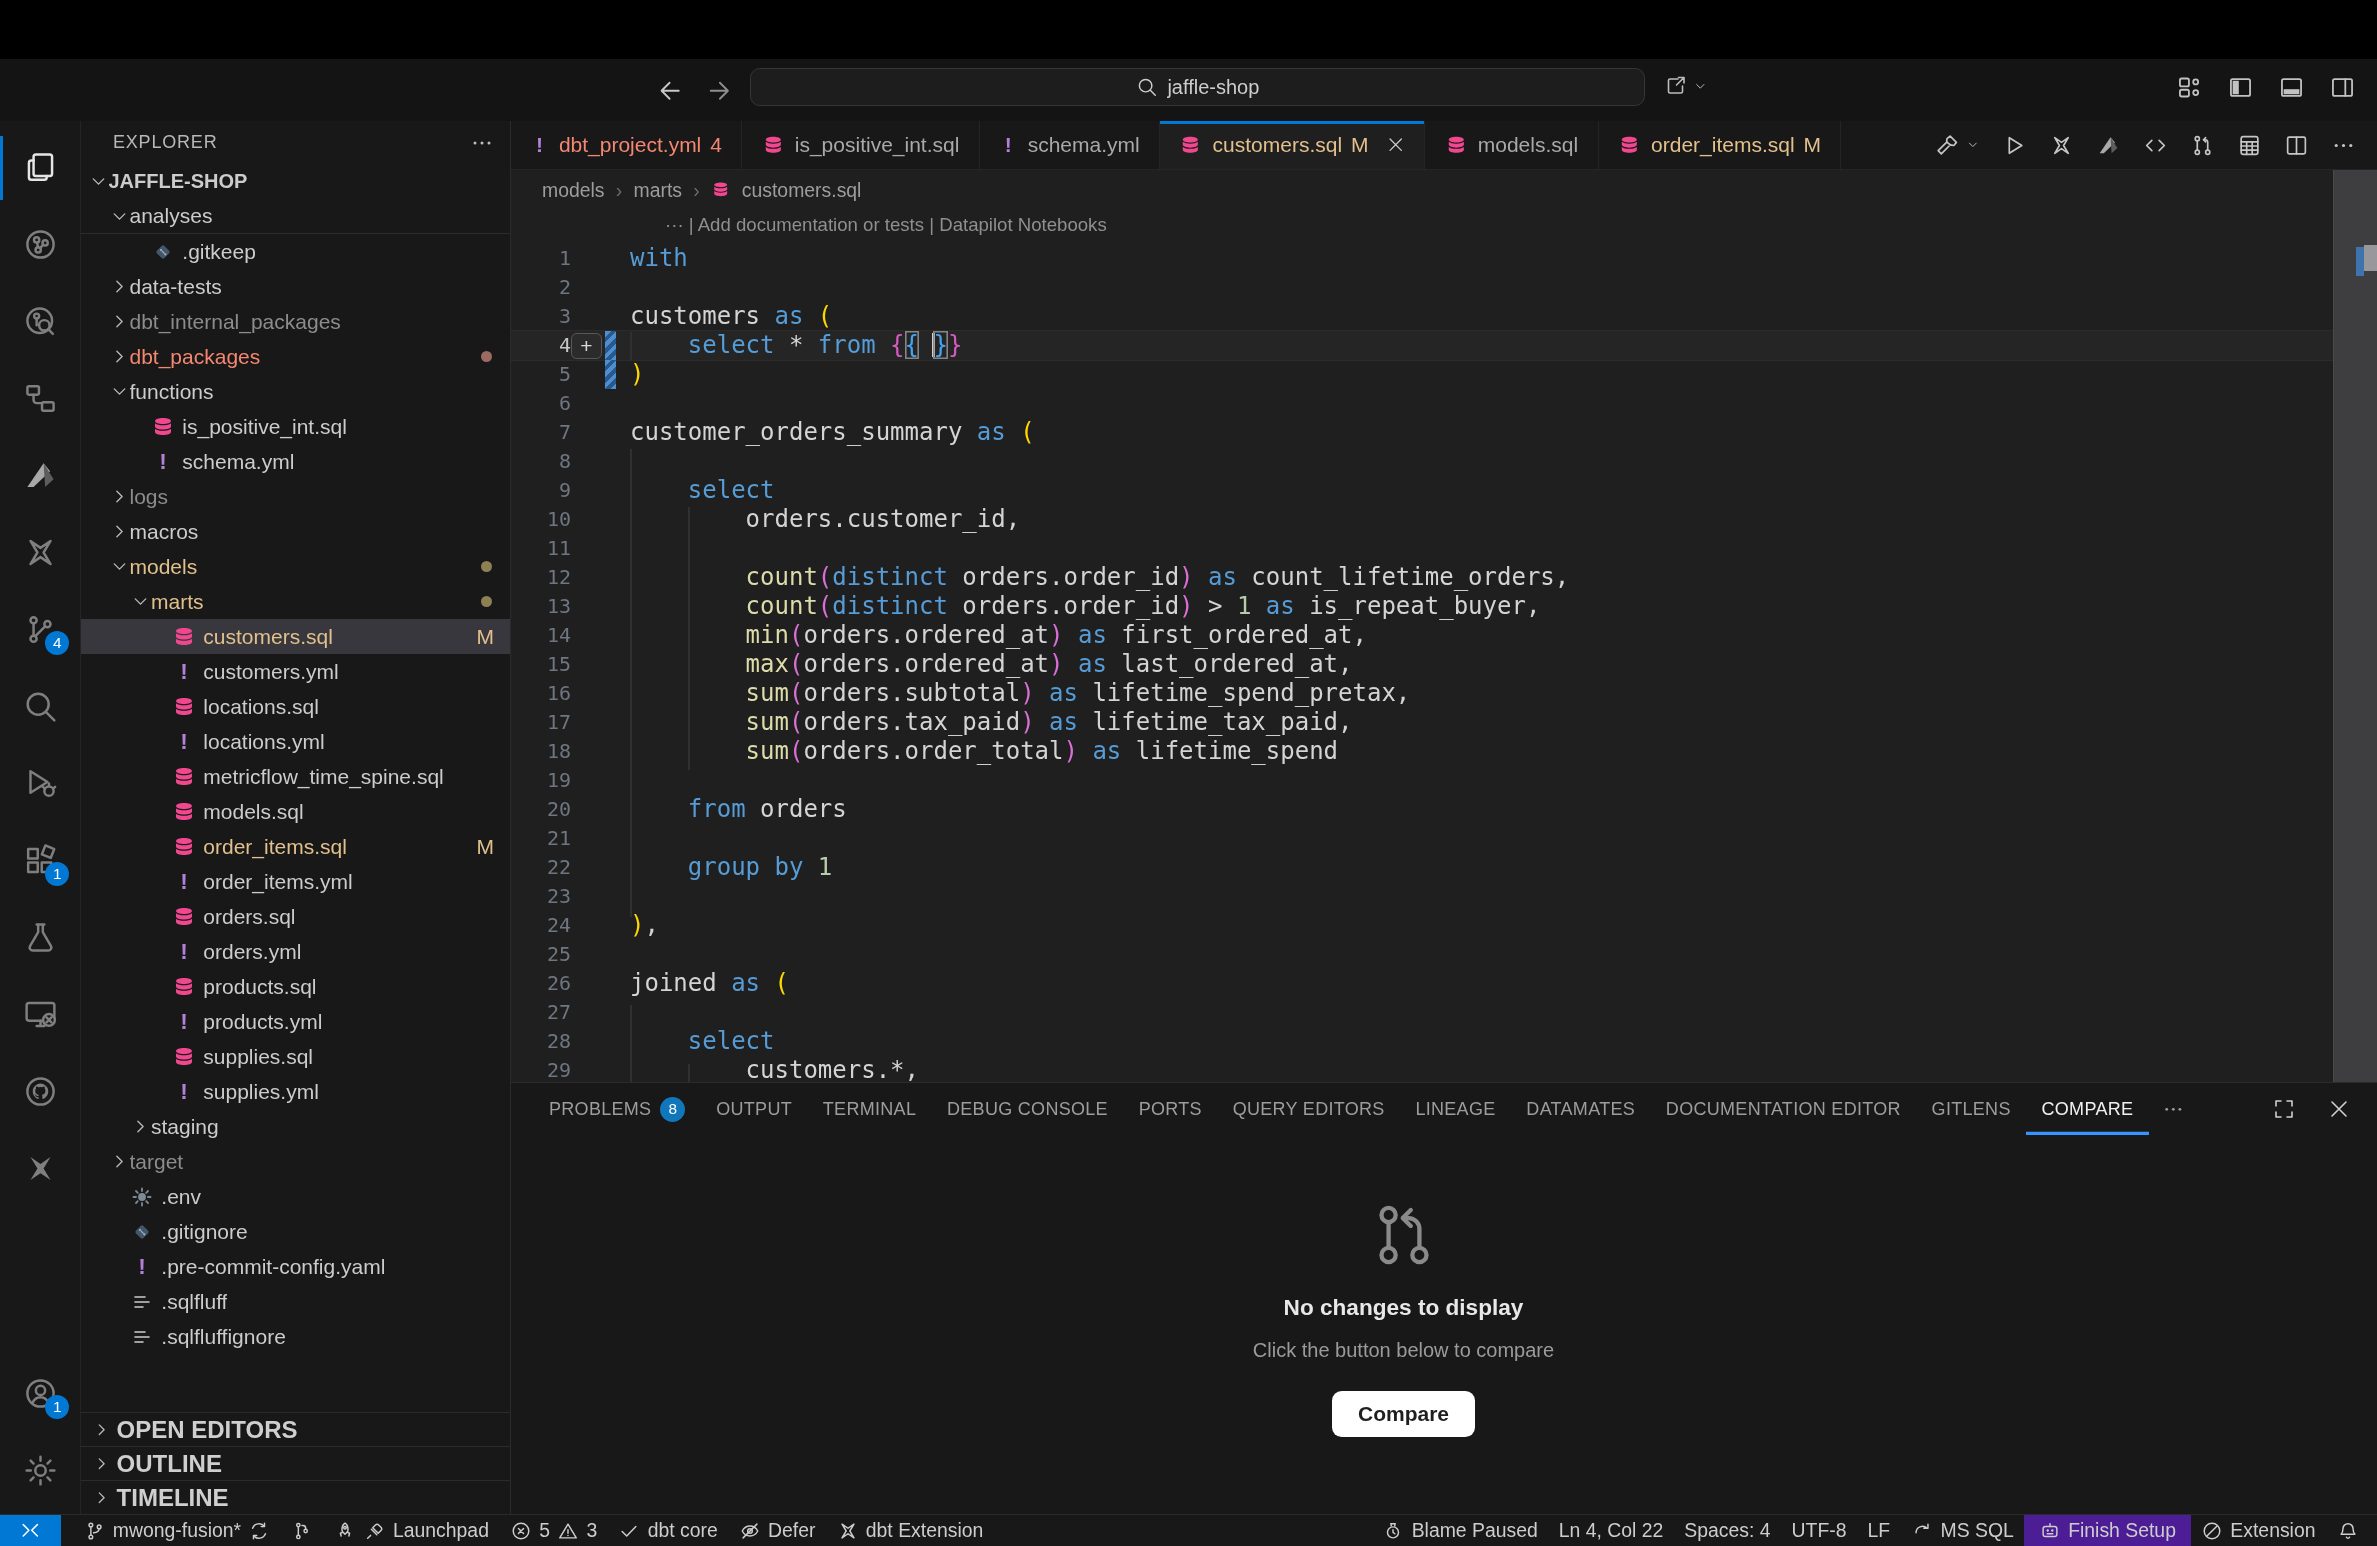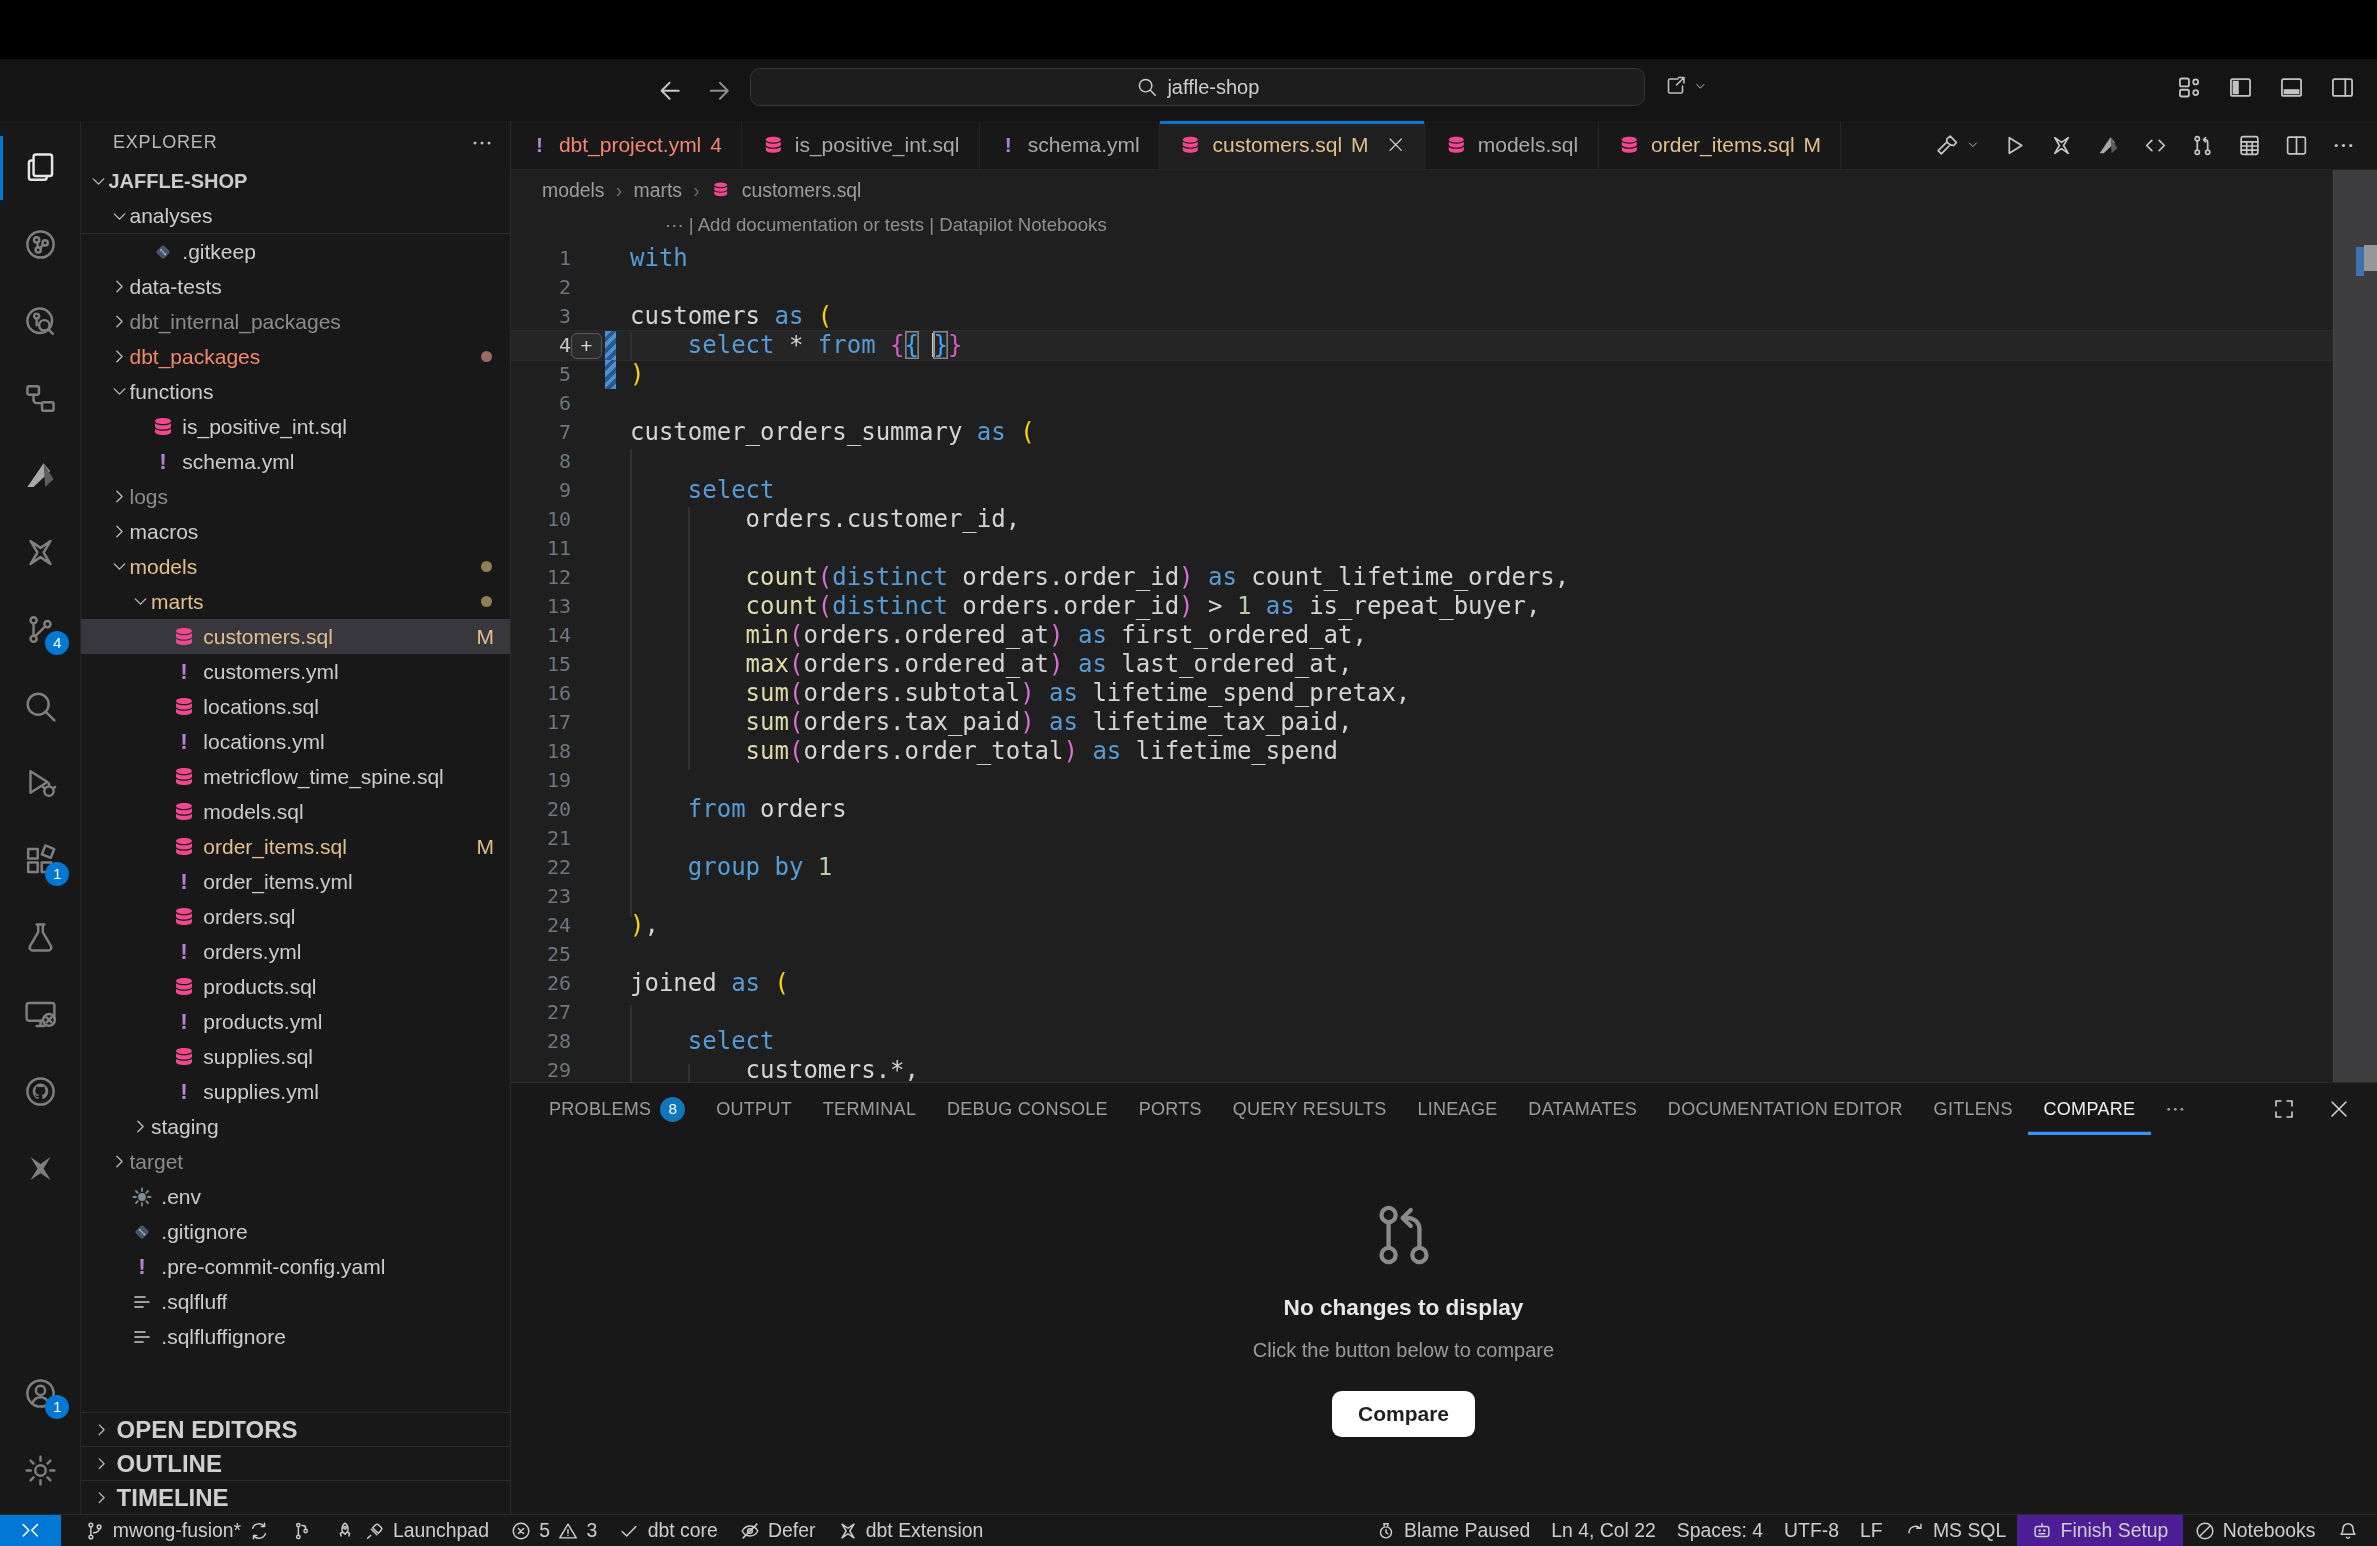--- a/index.html
+++ b/index.html
@@ -931,21 +931,21 @@
           <div class="ptab">
             <span>TERMINAL</span>
           </div>
           <div class="ptab">
             <span>DEBUG CONSOLE</span>
           </div>
           <div class="ptab">
             <span>PORTS</span>
           </div>
           <div class="ptab">
-            <span>QUERY RESULTS</span>
+            <span>QUERY EDITORS</span>
           </div>
           <div class="ptab">
             <span>LINEAGE</span>
           </div>
           <div class="ptab">
             <span>DATAMATES</span>
           </div>
           <div class="ptab">
             <span>DOCUMENTATION EDITOR</span>
           </div>
@@ -1130,21 +1130,21 @@
         </span>
         <span>Finish Setup</span>
       </div>
       <div class="sb-item">
         <span class="icon" style="width: 22px; height: 22px;">
           <svg viewBox="0 0 24 24" fill="none" stroke="currentColor" stroke-width="1.6" stroke-linecap="round" stroke-linejoin="round">
             <circle cx="12" cy="12" r="8.5"></circle>
             <path d="M6.5 17.5l11-11"></path>
           </svg>
         </span>
-        <span>Notebooks</span>
+        <span>Extension</span>
       </div>
       <div class="sb-item">
         <span class="icon" style="width: 22px; height: 22px;">
           <svg viewBox="0 0 24 24" fill="none" stroke="currentColor" stroke-width="1.6" stroke-linecap="round" stroke-linejoin="round">
             <path d="M12 4a5.5 5.5 0 0 0-5.5 5.5c0 4.2-1.7 5.6-2 6h15c-.3-.4-2-1.8-2-6A5.5 5.5 0 0 0 12 4z"></path>
             <path d="M10.3 18.8a1.9 1.9 0 0 0 3.4 0"></path>
           </svg>
         </span>
       </div>
     </div>

